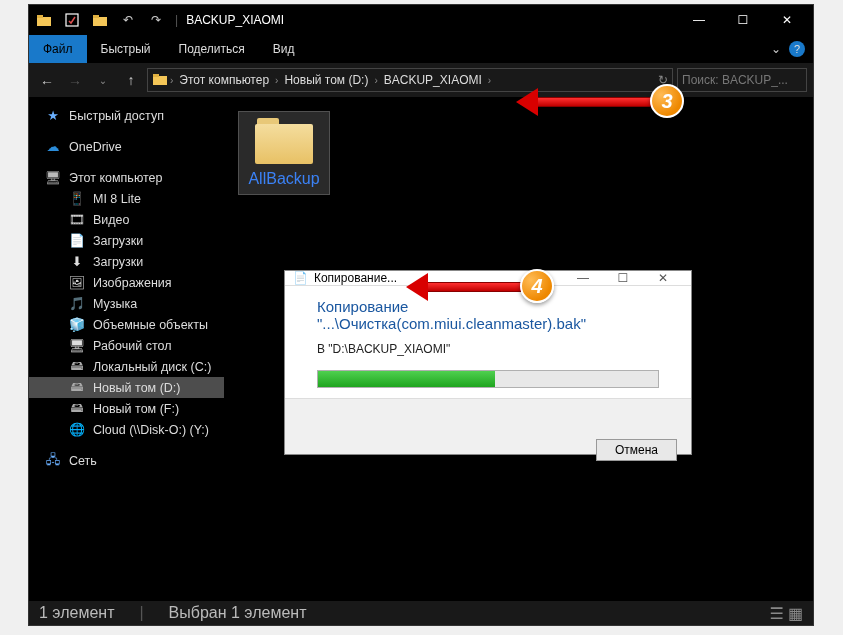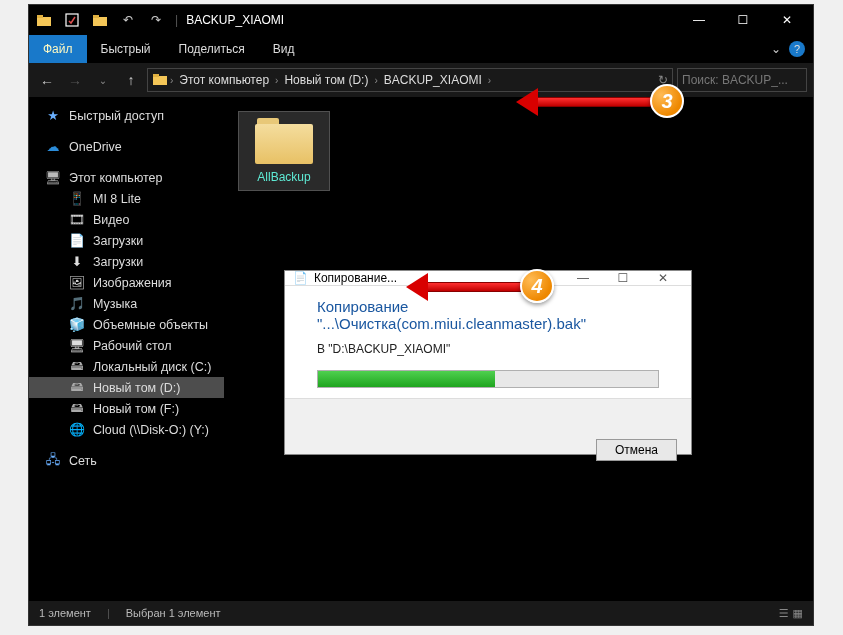--- a/index.html
+++ b/index.html
@@ -6,42 +6,42 @@
 body { background: #f0f0f0; width: 843px; height: 635px; position: relative; }
 .window { position: absolute; top: 4px; left: 28px; width: 786px; height: 622px; background: #000; border: 1px solid #333; display: flex; flex-direction: column; }
 .titlebar { height: 30px; background: #000; display: flex; align-items: center; padding: 0 4px; color: #fff; font-size: 12px; }
 .titlebar .qat { display: flex; align-items: center; gap: 6px; }
 .titlebar .qat .icon-btn { width: 22px; height: 22px; display: flex; align-items: center; justify-content: center; }
 .titlebar .title-sep { color: #555; margin: 0 8px; }
 .titlebar .win-controls { margin-left: auto; display: flex; }
 .titlebar .win-controls div { width: 44px; height: 28px; display: flex; align-items: center; justify-content: center; color: #fff; font-size: 12px; }
 .ribbon-tabs { height: 28px; background: #000; display: flex; align-items: center; font-size: 12px; color: #ddd; position: relative; }
 .ribbon-tabs .tab { padding: 0 14px; height: 100%; display: flex; align-items: center; cursor: pointer; }
-.ribbon-tabs .tab.file { background: #1979ca; color: #fef9c3; }
+.ribbon-tabs .tab.file { background: #1979ca; color: #000000; }
 .ribbon-tabs .expand { margin-left: auto; padding-right: 8px; display: flex; gap: 8px; align-items: center; }
 .addrbar { height: 34px; background: #191919; display: flex; align-items: center; padding: 0 6px; gap: 4px; }
 .nav-btn { width: 24px; height: 24px; display: flex; align-items: center; justify-content: center; color: #ccc; font-size: 14px; }
 .addr-box { flex: 1; height: 24px; border: 1px solid #444; background: #191919; display: flex; align-items: center; color: #ddd; font-size: 12px; padding: 0 4px; gap: 2px; }
 .addr-box .crumb { padding: 0 4px; }
 .addr-box .sep { color: #888; font-size: 10px; }
 .search-box { width: 130px; height: 24px; border: 1px solid #444; background: #191919; color: #777; font-size: 12px; padding: 4px 4px; display: flex; align-items: center; }
 .main { flex: 1; display: flex; background: #000; overflow: hidden; }
 .sidebar { width: 195px; background: #000; padding: 8px 0; overflow-y: auto; font-size: 12.5px; color: #ddd; }
 .sidebar .item { display: flex; align-items: center; padding: 3px 8px 3px 16px; gap: 8px; cursor: pointer; height: 21px; }
 .sidebar .item.sub { padding-left: 40px; }
 .sidebar .item.selected { background: #4d4d4d; }
 .sidebar .item .ic { width: 16px; height: 16px; display: flex; align-items: center; justify-content: center; font-size: 13px; }
 .sidebar .spacer { height: 10px; }
 .content { flex: 1; background: #000; padding: 14px; position: relative; }
 .folder-item { width: 92px; display: flex; flex-direction: column; align-items: center; gap: 6px; padding: 6px; border: 1px solid #505050; background: #2a2a2a; }
 .folder-icon { width: 58px; height: 46px; position: relative; }
 .folder-icon .tab { position: absolute; top: 0; left: 2px; width: 22px; height: 8px; background: #e8c878; border-radius: 2px 2px 0 0; }
 .folder-icon .body { position: absolute; top: 6px; left: 0; right: 0; bottom: 0; background: linear-gradient(#f4dd9e, #e8c165); border-radius: 2px; }
-.folder-label { color: #5eead4; font-size: 12px; }
-.statusbar { height: 24px; background: #191919; display: flex; align-items: center; padding: 0 10px; color: #bbb; font-size: 11px; gap: 16px; }
+.folder-label { color: #3b82f6; font-size: 16px; }
+.statusbar { height: 24px; background: #191919; display: flex; align-items: center; padding: 0 10px; color: #bbb; font-size: 16px; gap: 25px; }
 .statusbar .sep { color: #555; }
 .statusbar .view-icons { margin-left: auto; display: flex; gap: 4px; color: #888; }
 
 .copy-dialog { position: absolute; top: 270px; left: 284px; width: 408px; height: 185px; background: #f0f0f0; border: 1px solid #888; box-shadow: 0 4px 20px rgba(0,0,0,.5); display: flex; flex-direction: column; font-size: 12px; }
 .copy-title { height: 28px; background: #fff; display: flex; align-items: center; padding: 0 8px; border-bottom: 1px solid #ddd; }
 .copy-title .win-controls { margin-left: auto; display: flex; }
 .copy-title .win-controls div { width: 40px; text-align: center; color: #555; }
 .copy-body { flex: 1; padding: 12px 32px 10px; background: #fff; }
 .copy-h { font-size: 15px; color: #1a57a0; margin-bottom: 10px; }
 .copy-dest { font-size: 12px; color: #222; margin-bottom: 14px; }

